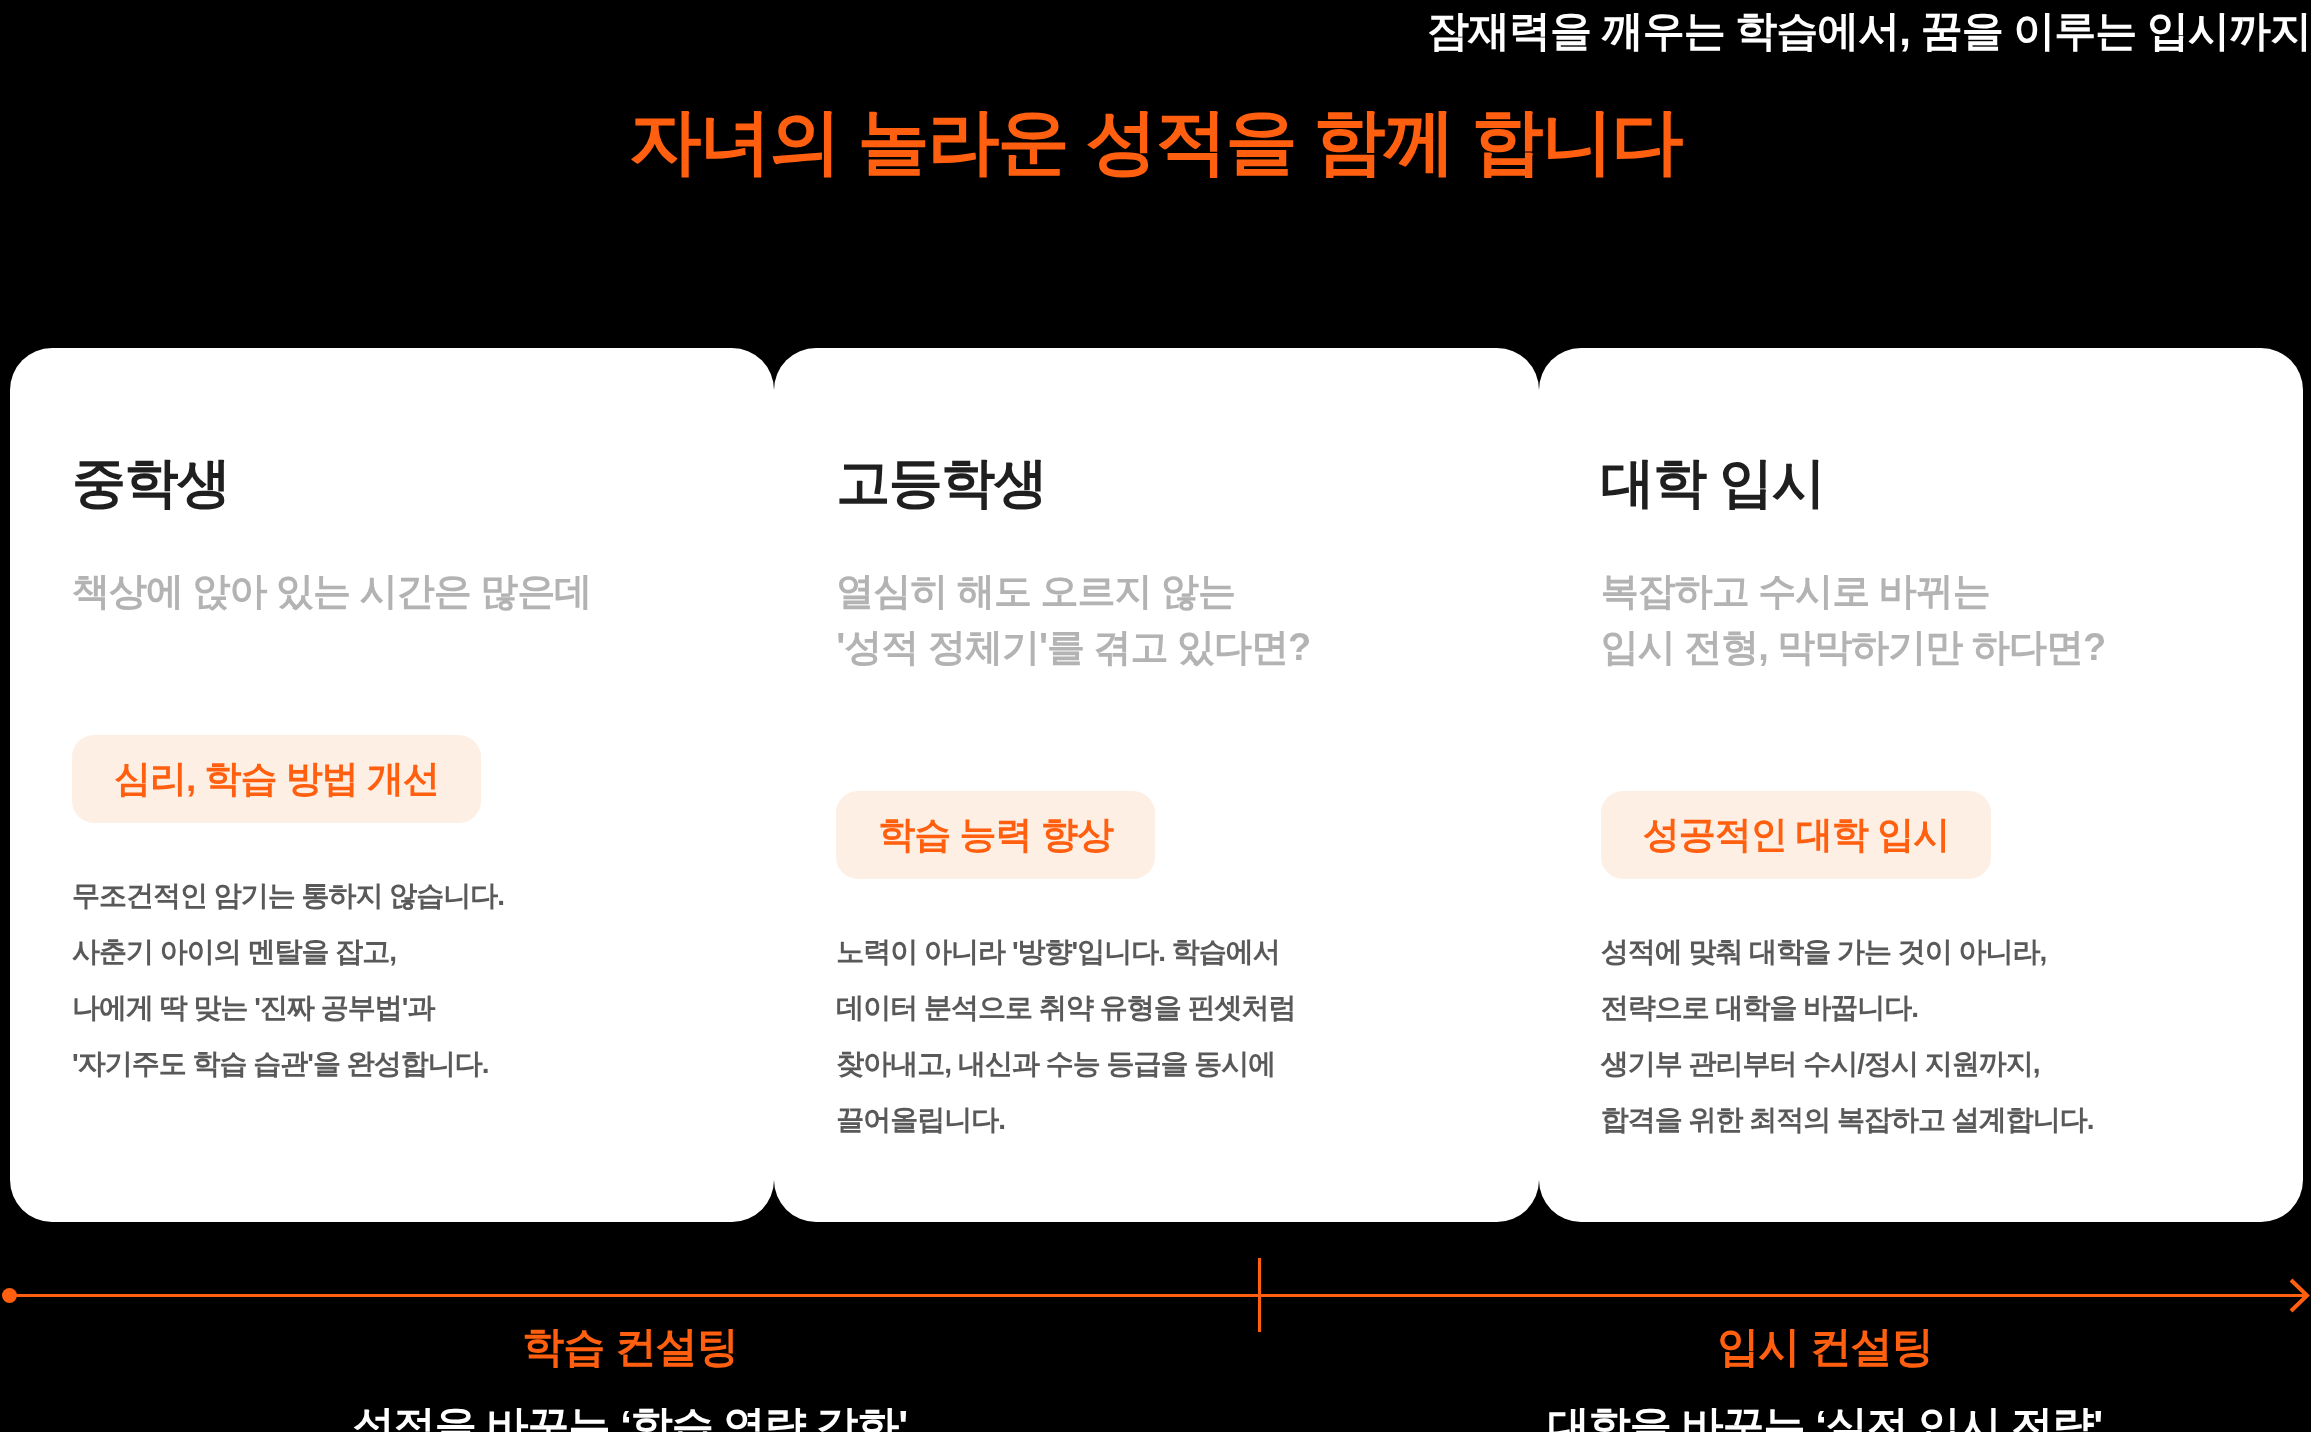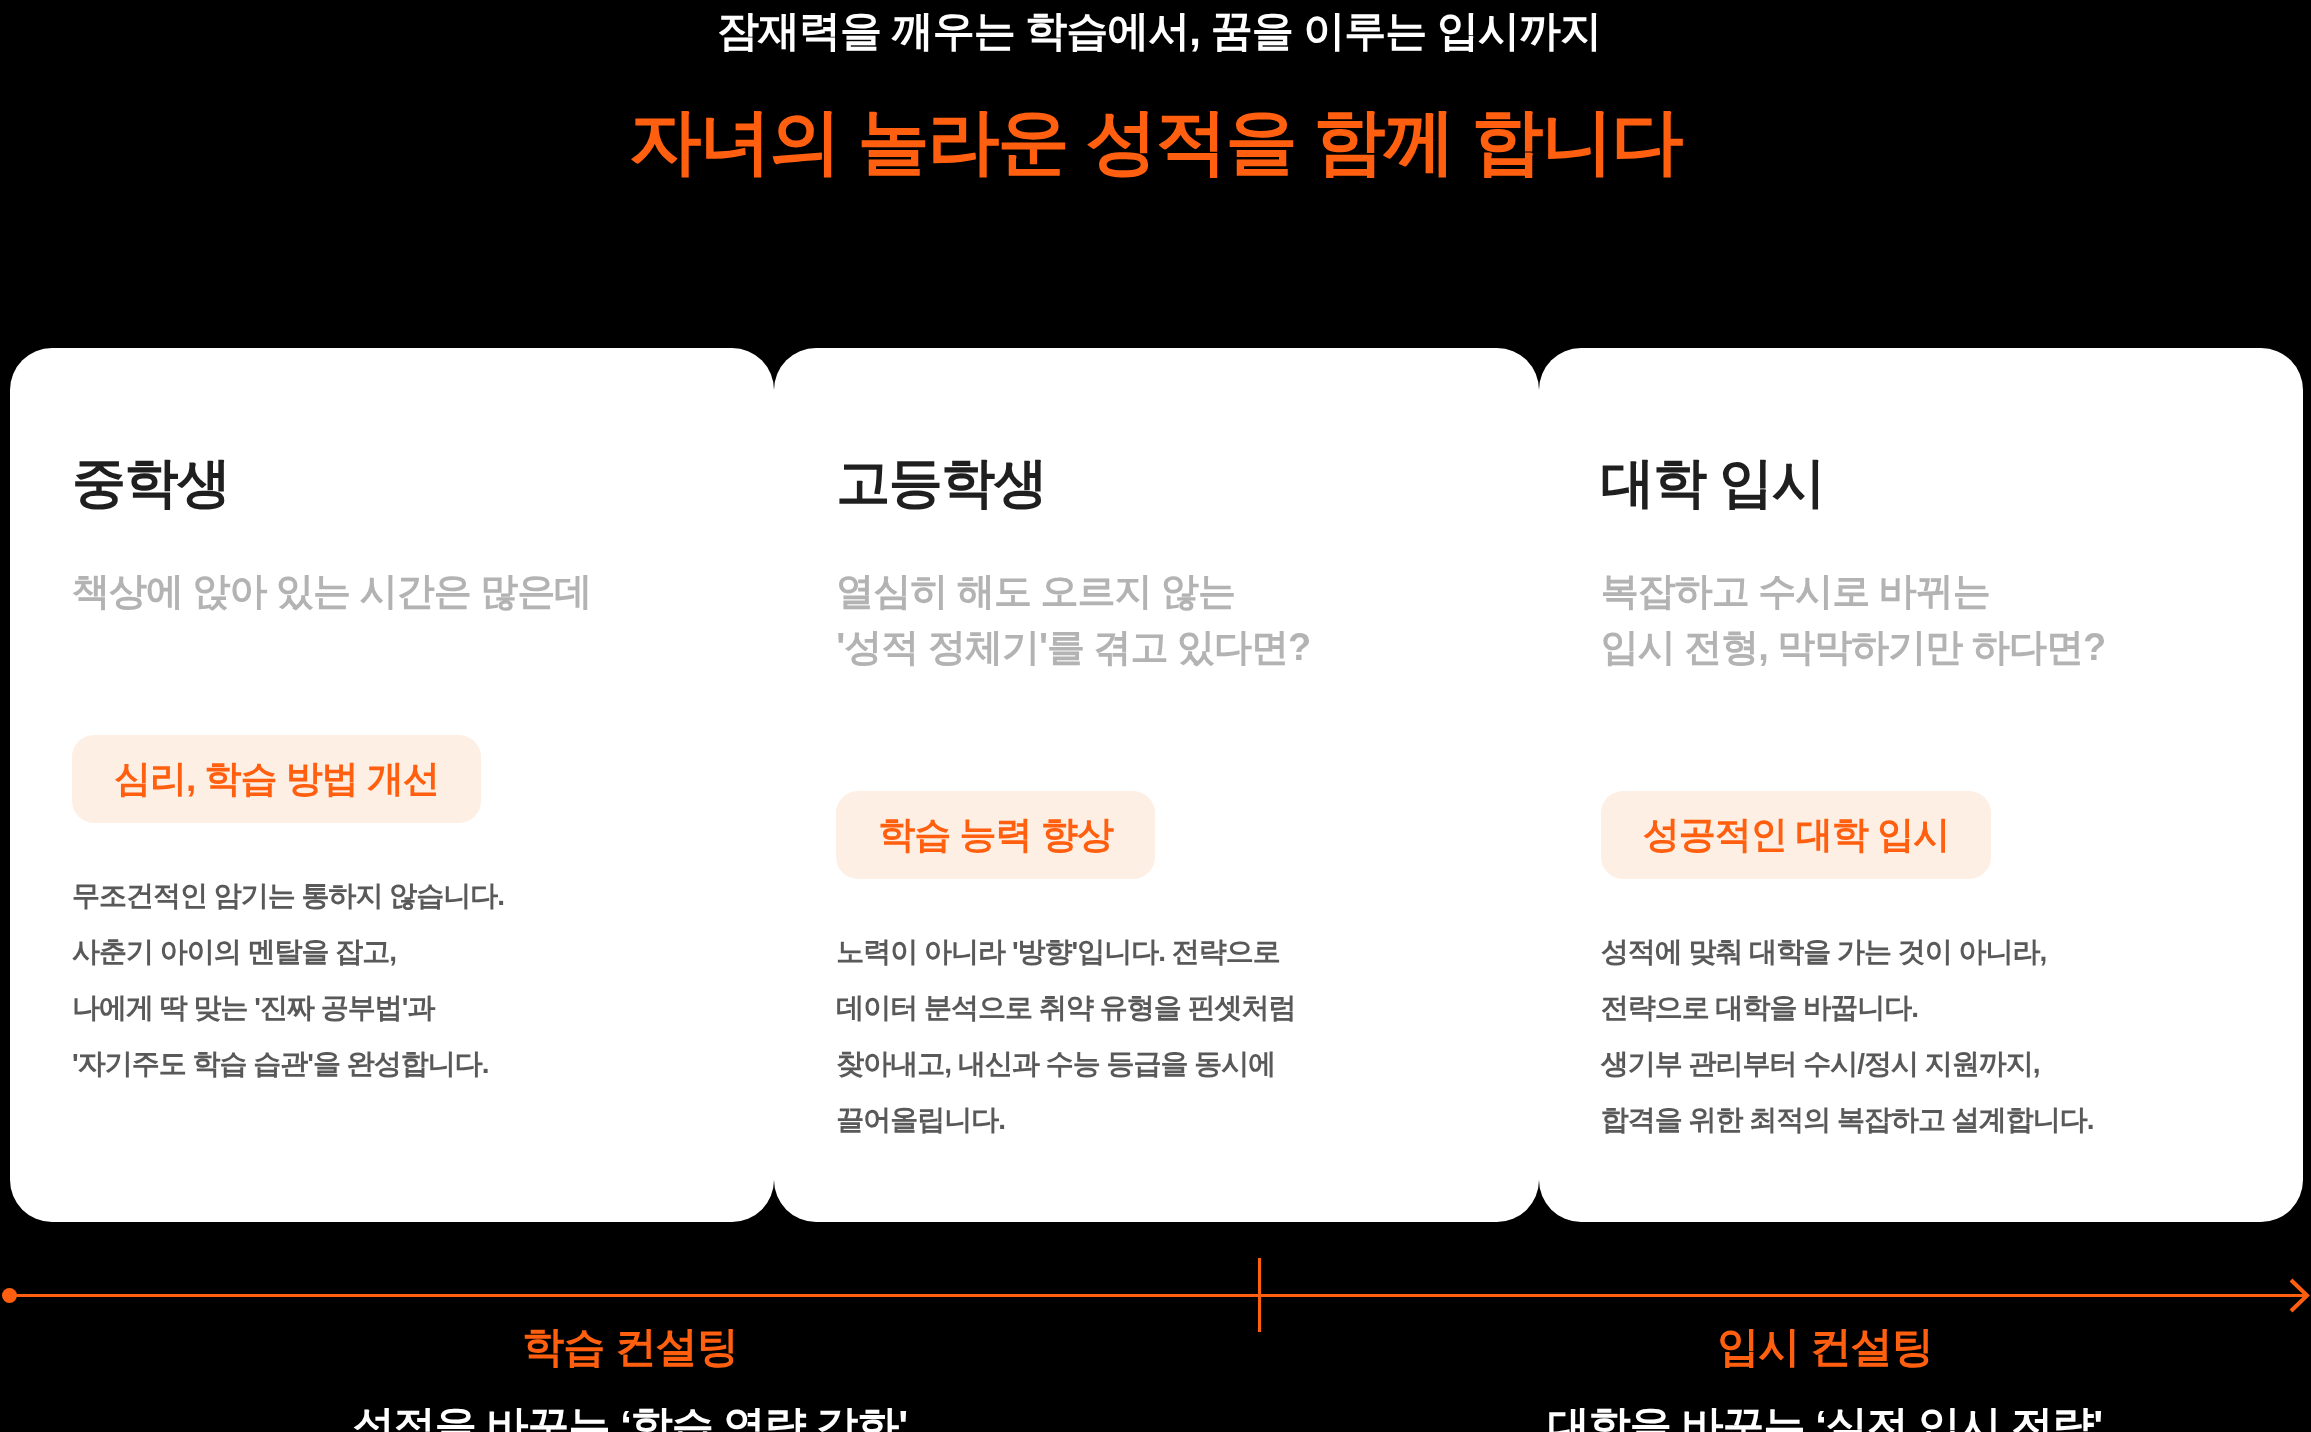--- a/index.html
+++ b/index.html
@@ -15,21 +15,21 @@
   *{margin:0;padding:0;box-sizing:border-box;}
   html,body{width:2311px;height:1432px;}
   body{
     background:var(--page-bg);
     font-family:"Liberation Sans","DejaVu Sans",sans-serif;
     position:relative;
     overflow:hidden;
   }
   .hero-subtitle{
     position:absolute;top:4px;left:0;width:100%;
-    text-align:center;
+    text-align:right;
     color:var(--white);
     font-size:42px;font-weight:700;
     line-height:1.3;
     letter-spacing:-1px;
     padding-left:7px;
   }
   .hero-title{
     position:absolute;top:96px;left:0;width:100%;
     text-align:center;
     color:var(--accent);
@@ -139,21 +139,21 @@
   </div>
 
   <div class="card">
     <div class="card-title">고등학생</div>
     <div class="card-question">
       <div>열심히 해도 오르지 않는</div>
       <div>'성적 정체기'를 겪고 있다면?</div>
     </div>
     <div class="card-badge">학습 능력 향상</div>
     <div class="card-body">
-      <div>노력이 아니라 '방향'입니다. 전략으로</div>
+      <div>노력이 아니라 '방향'입니다. 학습에서</div>
       <div>데이터 분석으로 취약 유형을 핀셋처럼</div>
       <div>찾아내고, 내신과 수능 등급을 동시에</div>
       <div>끌어올립니다.</div>
     </div>
   </div>
 
   <div class="card">
     <div class="card-title">대학 입시</div>
     <div class="card-question">
       <div>복잡하고 수시로 바뀌는</div>

